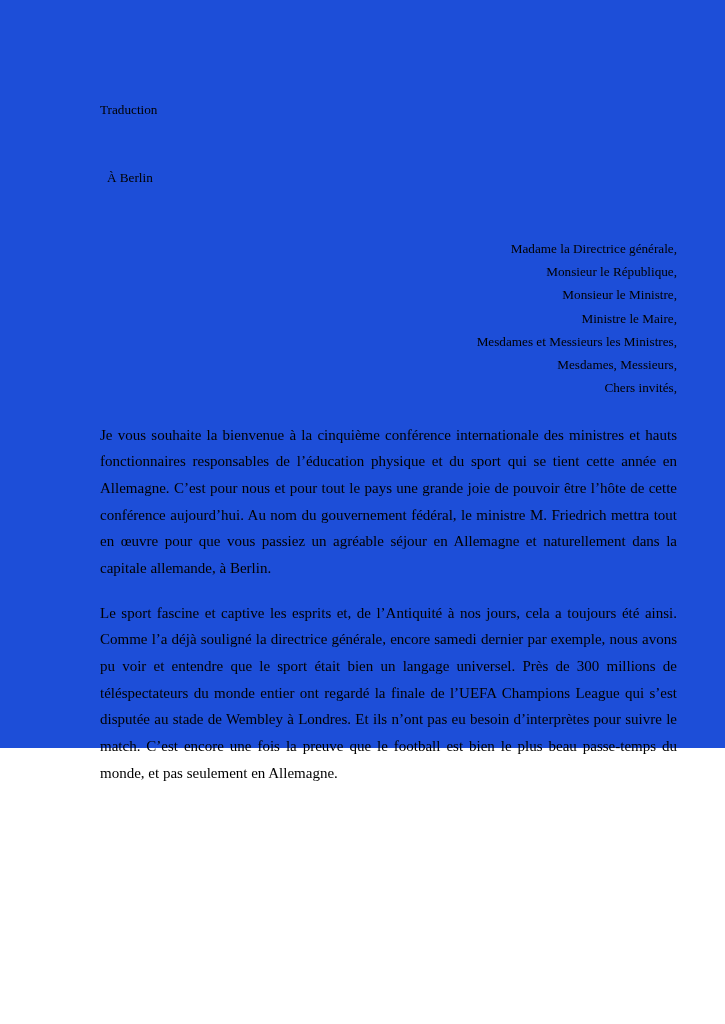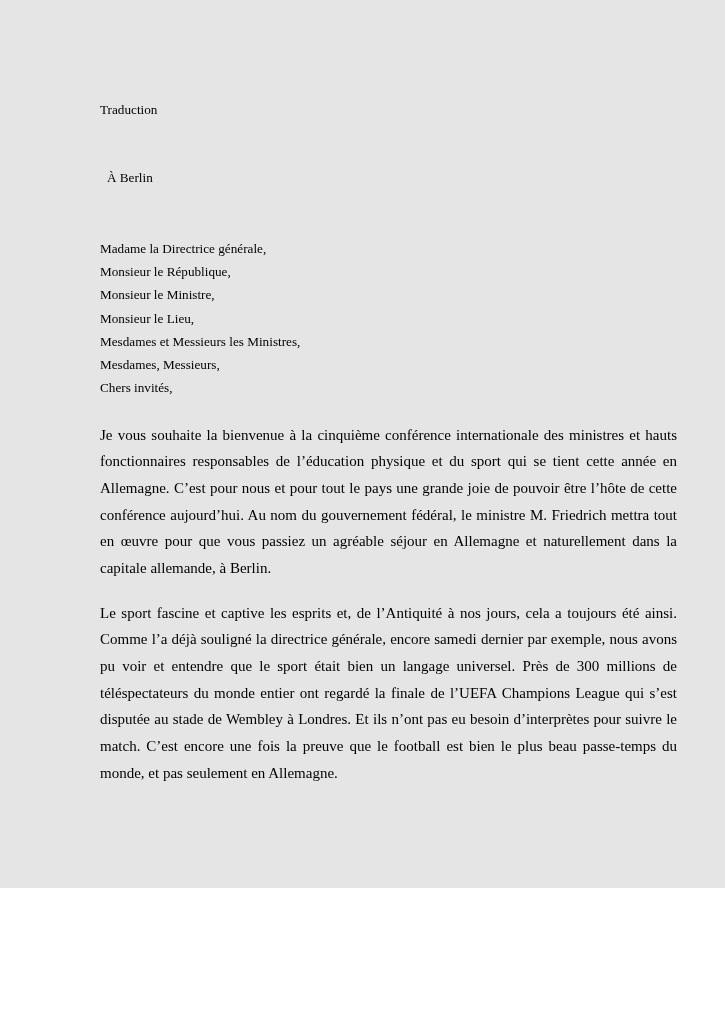--- a/index.html
+++ b/index.html
@@ -10,22 +10,22 @@
   body {
     width: 725px;
     height: 1024px;
     font-family: "Liberation Serif", "DejaVu Serif", serif;
     color: #000000;
     -webkit-font-smoothing: antialiased;
   }
   .page {
     position: relative;
     width: 725px;
-    height: 888px;
-    background: #e5e5e5;
+    height: 748px;
+    background: #1d4ed8;
     box-sizing: border-box;
     padding: 100px 48px 0 100px;
   }
   .doc-label {
     font-size: 13.2px;
     line-height: 1.5;
     margin: 0 0 46px 0;
   }
   .title {
     font-weight: bold;
@@ -49,20 +49,21 @@
     margin: 0 0 49px 7px;
     font-family: Liberation Serif, serif;
   }
   .salutations {
     font-size: 13.2px;
     line-height: 1.76;
     margin: 0 0 22px 0;
   }
   .salutations p {
     margin: 0;
+    text-align: right;
   }
   .body-para {
     font-size: 15px;
     line-height: 1.78;
     text-align: justify;
     text-justify: inter-word;
     margin: 0 0 18px 0;
   }
   .body-para:last-child {
     margin-bottom: 0;
@@ -78,21 +79,21 @@
 
   <div class="meta-block">
   </div>
 
   <p class="place">À Berlin</p>
 
   <div class="salutations">
     <p>Madame la Directrice générale,</p>
     <p>Monsieur le République,</p>
     <p>Monsieur le Ministre,</p>
-    <p>Monsieur le Lieu,</p>
+    <p>Ministre le Maire,</p>
     <p>Mesdames et Messieurs les Ministres,</p>
     <p>Mesdames, Messieurs,</p>
     <p>Chers invités,</p>
   </div>
 
   <p class="body-para">Je vous souhaite la bienvenue à la cinquième conférence internationale des ministres et hauts fonctionnaires responsables de l’éducation physique et du sport qui se tient cette année en Allemagne. C’est pour nous et pour tout le pays une grande joie de pouvoir être l’hôte de cette conférence aujourd’hui. Au nom du gouvernement fédéral, le ministre M. Friedrich mettra tout en œuvre pour que vous passiez un agréable séjour en Allemagne et naturellement dans la capitale allemande, à Berlin.</p>
   <p class="body-para">Le sport fascine et captive les esprits et, de l’Antiquité à nos jours, cela a toujours été ainsi. Comme l’a déjà souligné la directrice générale, encore samedi dernier par exemple, nous avons pu voir et entendre que le sport était bien un langage universel. Près de 300 millions de téléspectateurs du monde entier ont regardé la finale de l’UEFA Champions League qui s’est disputée au stade de Wembley à Londres. Et ils n’ont pas eu besoin d’interprètes pour suivre le match. C’est encore une fois la preuve que le football est bien le plus beau passe-temps du monde, et pas seulement en Allemagne.</p>
 
 </div>
 

